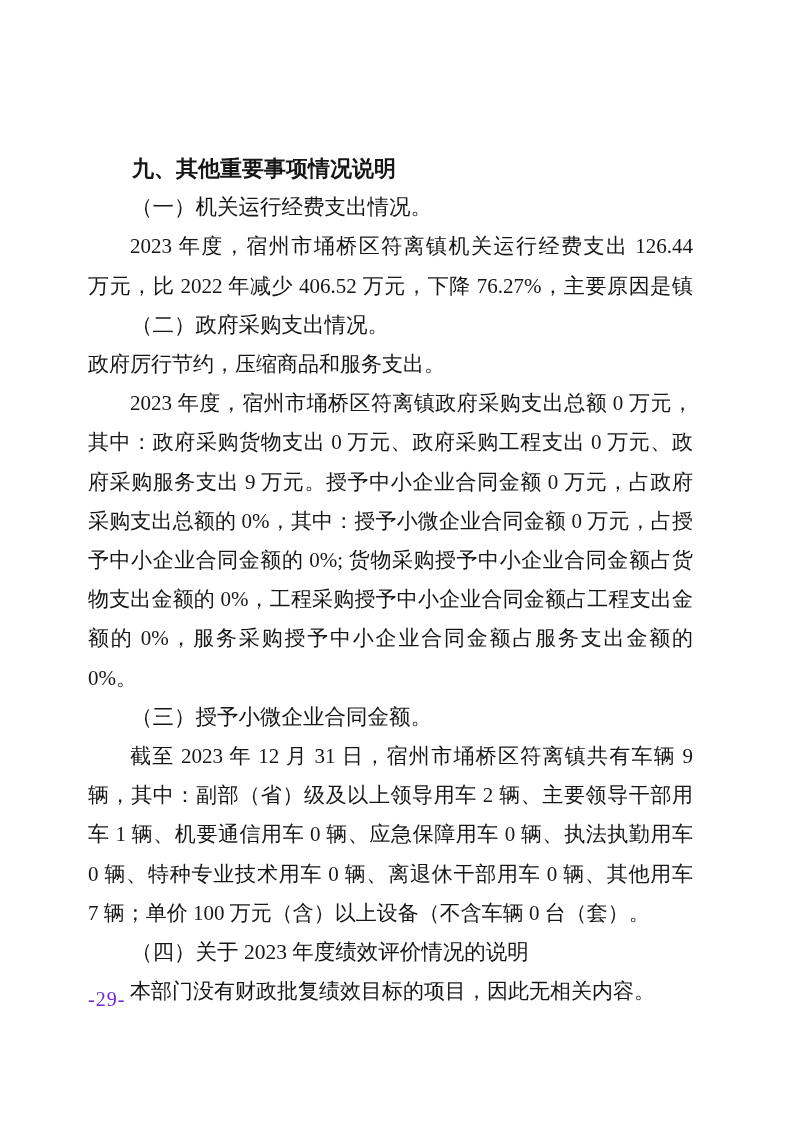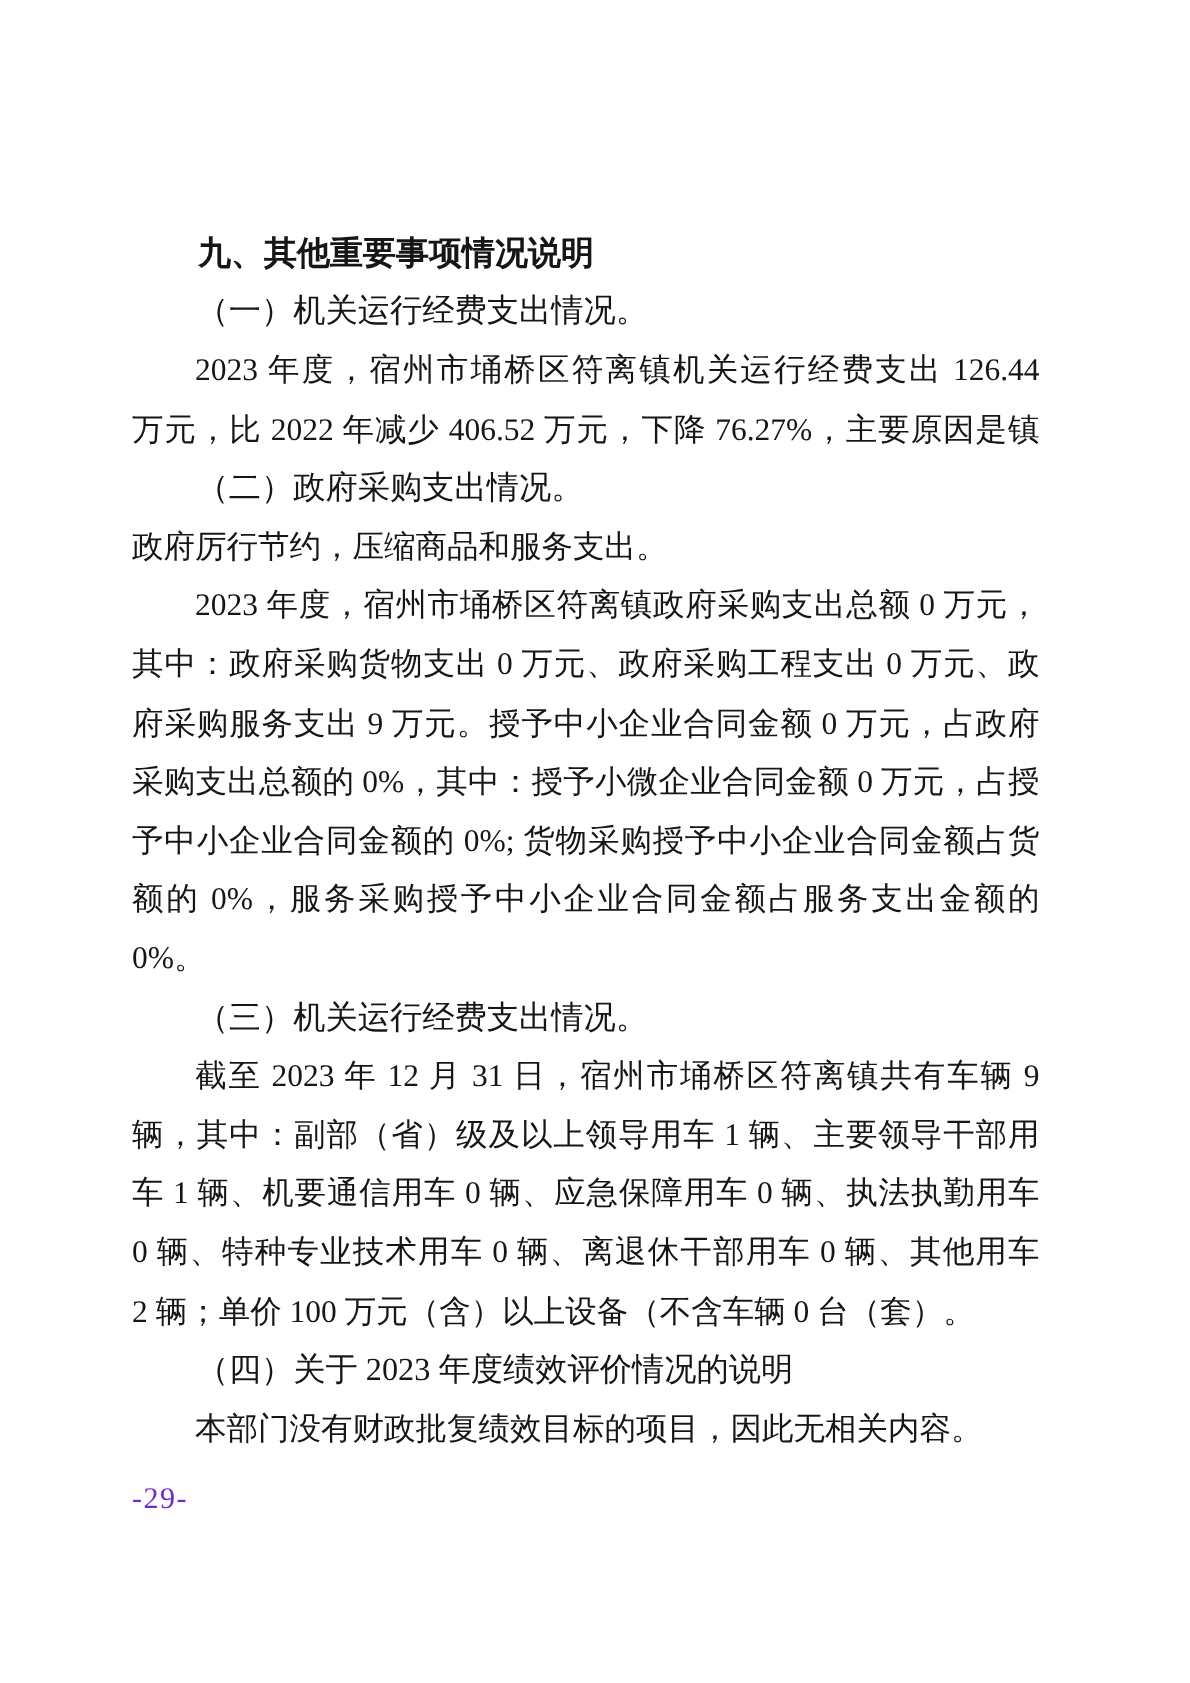--- a/index.html
+++ b/index.html
@@ -69,24 +69,25 @@
       <div class="line h2 indent">（一）机关运行经费支出情况。</div>
       <div class="line body indent jl">2023 年度，宿州市埇桥区符离镇机关运行经费支出 126.44</div>
       <div class="line body jl">万元，比 2022 年减少 406.52 万元，下降 76.27%，主要原因是镇</div>
       <div class="line h2 indent">（二）政府采购支出情况。</div>
       <div class="line body">政府厉行节约，压缩商品和服务支出。</div>
       <div class="line body indent jl">2023 年度，宿州市埇桥区符离镇政府采购支出总额 0 万元，</div>
       <div class="line body jl">其中：政府采购货物支出 0 万元、政府采购工程支出 0 万元、政</div>
       <div class="line body jl">府采购服务支出 9 万元。授予中小企业合同金额 0 万元，占政府</div>
       <div class="line body jl">采购支出总额的 0%，其中：授予小微企业合同金额 0 万元，占授</div>
       <div class="line body jl">予中小企业合同金额的 0%; 货物采购授予中小企业合同金额占货</div>
+      <div class="line body jl">物支出金额的 0%，工程采购授予中小企业合同金额占工程支出金</div>
       <div class="line body">额的 0%，服务采购授予中小企业合同金额占服务支出金额的 0%。</div>
-      <div class="line h2 indent">（三）机关运行经费支出情况。</div>
+      <div class="line h2 indent">（三）授予小微企业合同金额。</div>
       <div class="line body indent jl">截至 2023 年 12 月 31 日，宿州市埇桥区符离镇共有车辆 9</div>
-      <div class="line body jl">辆，其中：副部（省）级及以上领导用车 1 辆、主要领导干部用</div>
+      <div class="line body jl">辆，其中：副部（省）级及以上领导用车 2 辆、主要领导干部用</div>
       <div class="line body jl">车 1 辆、机要通信用车 0 辆、应急保障用车 0 辆、执法执勤用车</div>
       <div class="line body jl">0 辆、特种专业技术用车 0 辆、离退休干部用车 0 辆、其他用车</div>
-      <div class="line body">2 辆；单价 100 万元（含）以上设备（不含车辆 0 台（套）。</div>
+      <div class="line body">7 辆；单价 100 万元（含）以上设备（不含车辆 0 台（套）。</div>
       <div class="line h2 indent">（四）关于 2023 年度绩效评价情况的说明</div>
       <div class="line body indent">本部门没有财政批复绩效目标的项目，因此无相关内容。</div>
     </div>
   <div class="footer-pagenum">-29-</div>
 </div>
 
 </body></html>

